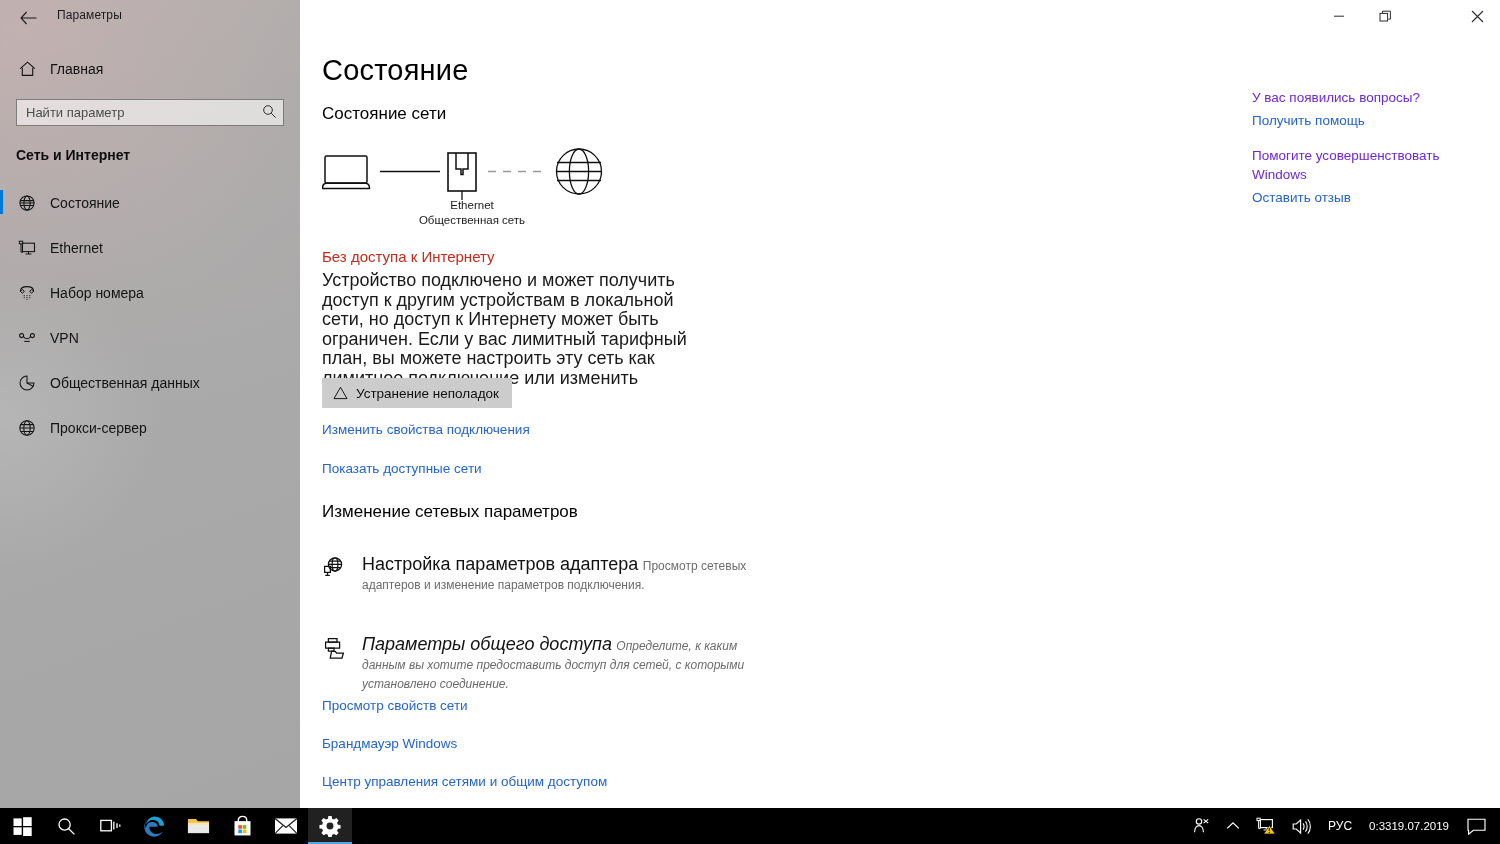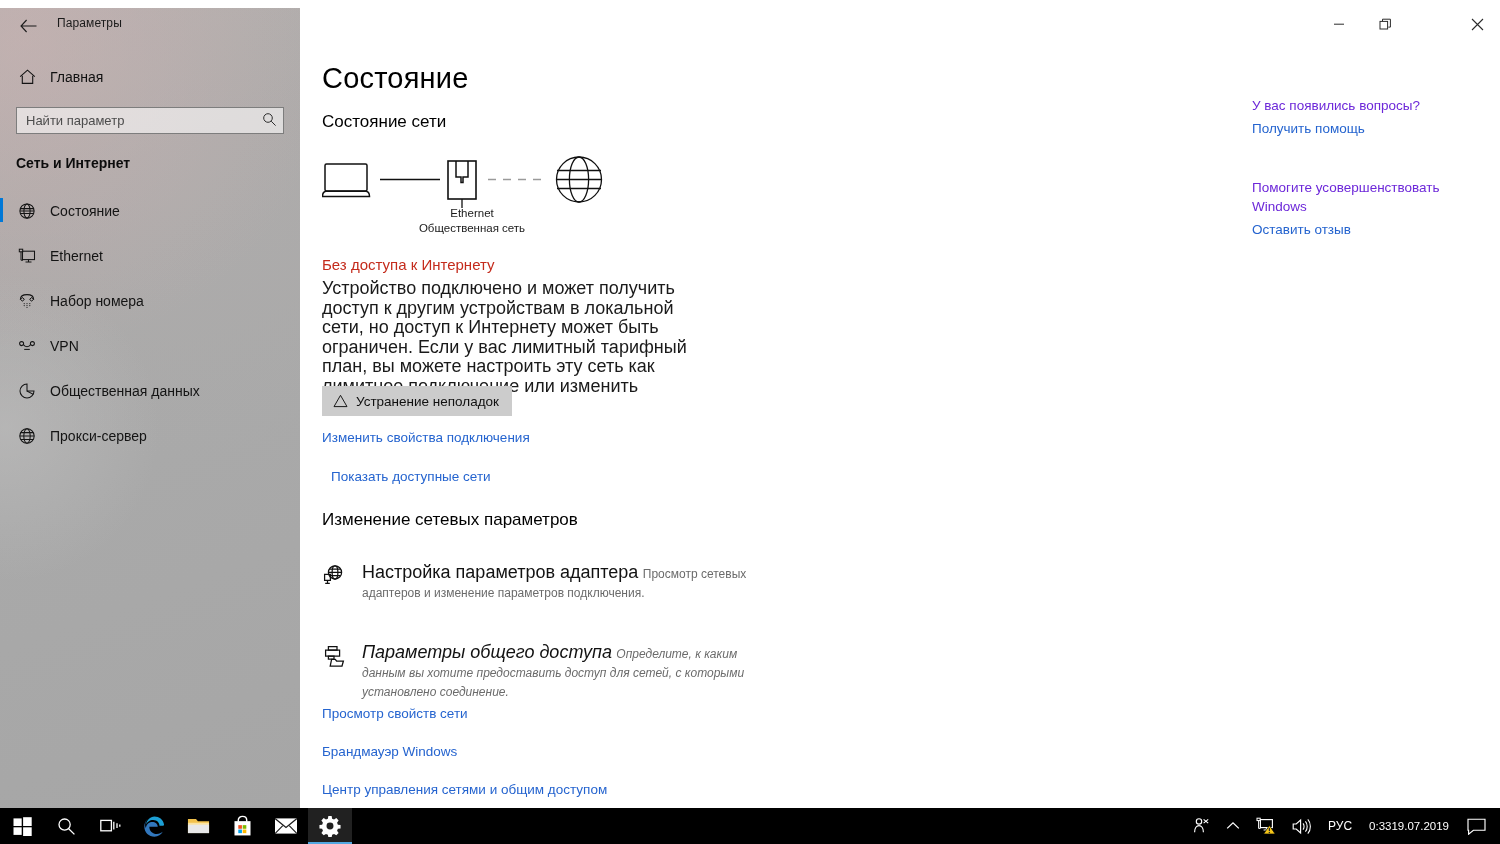--- a/index.html
+++ b/index.html
@@ -14,21 +14,21 @@
 
   #app {
     position: relative;
     width: 1500px;
     height: 844px;
   }
 
   
   #window {
     position: absolute;
-    left: 0; top: 8px;
+    left: 0; top: 0;
     width: 1500px; height: 808px;
     background: #ffffff;
     overflow: hidden;
   }
 
   
   #sidebar {
     position: absolute;
     left: 0; top: 0;
     width: 300px; height: 808px;
@@ -227,21 +227,21 @@
 
   .link {
     position: absolute;
     left: 22px;
     font-size: 13.5px;
     color: #2564cf;
     cursor: default;
     white-space: nowrap;
   }
   #link-change-props { top: 386px; }
-  #link-show-nets    { top: 425px; margin-left: 9px; }
+  #link-show-nets    { top: 425px; }
 
   #section-change-params {
     position: absolute;
     left: 22px; top: 466px;
     font-size: 17px;
     color: #000;
   }
 
   .setting-item {
     position: absolute;
@@ -279,21 +279,21 @@
     font-size: 13.5px;
     color: #6d28d9;
     line-height: 19px;
     margin-bottom: 6px;
   }
   .help-link {
     display: block;
     font-size: 13.5px;
     color: #2564cf;
     cursor: default;
-    margin-bottom: 42px;
+    margin-bottom: 18px;
   }
   .help-link.last { margin-bottom: 0; }
 
   
   #taskbar {
     position: absolute;
     left: 0; bottom: 0;
     width: 1500px; height: 36px;
     background: #000000;
     display: flex; align-items: stretch;

